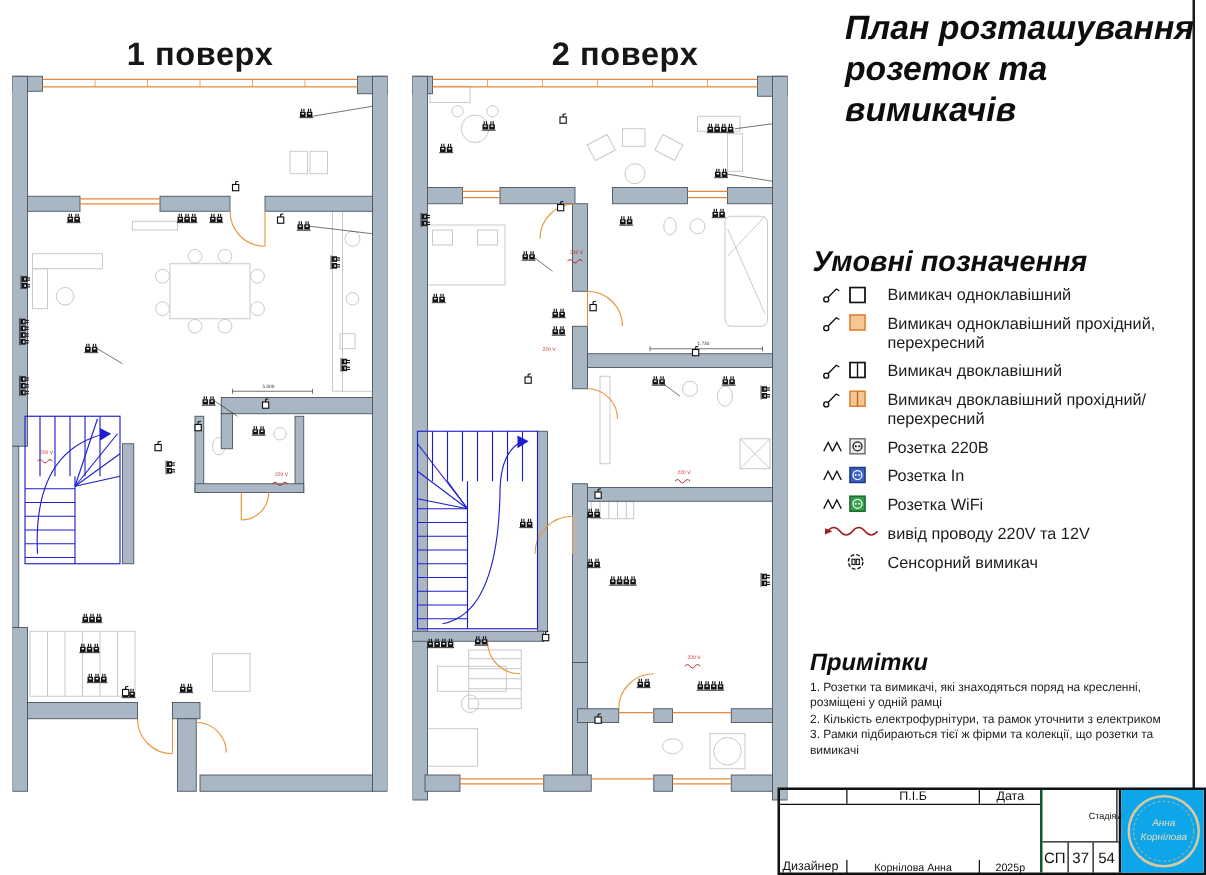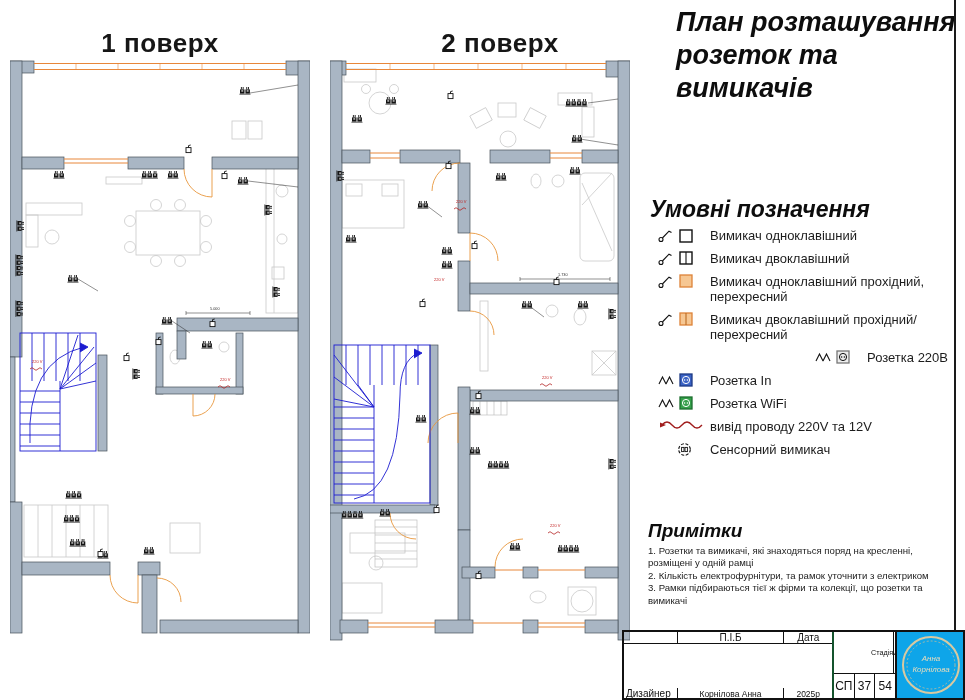--- a/index.html
+++ b/index.html
@@ -431,55 +431,55 @@
       <span class="legend-lbl">Вимикач одноклавішний</span>
     </div>
 
     <div class="legend-row">
       <span class="legend-ico">
         <svg width="16" height="15">
             <circle cx="3" cy="11.5" r="2" fill="none" stroke="#111" stroke-width="1.1"></circle>
             <path d="M4.4,10 L11,3.2 L13.5,4.6" fill="none" stroke="#111" stroke-width="1.1"></path>
           </svg>
         <svg width="14" height="14">
-            <rect x="1" y="1" width="12" height="12" fill="#fff" stroke="#111" stroke-width="1.4"></rect>
-            <line x1="7" y1="1" x2="7" y2="13" stroke="#111" stroke-width="1.1"></line>
-          </svg>
-      </span>
-      <span class="legend-lbl">Вимикач двоклавішний</span>
+            <rect x="1" y="1" width="12" height="12" fill="#f6c793" stroke="#dd8338" stroke-width="1.3"></rect>
+          </svg>
+      </span>
+      <span class="legend-lbl">Вимикач одноклавішний прохідний, перехресний</span>
     </div>
 
     <div class="legend-row">
       <span class="legend-ico">
         <svg width="16" height="15">
             <circle cx="3" cy="11.5" r="2" fill="none" stroke="#111" stroke-width="1.1"></circle>
             <path d="M4.4,10 L11,3.2 L13.5,4.6" fill="none" stroke="#111" stroke-width="1.1"></path>
           </svg>
         <svg width="14" height="14">
-            <rect x="1" y="1" width="12" height="12" fill="#f6c793" stroke="#dd8338" stroke-width="1.3"></rect>
-          </svg>
-      </span>
-      <span class="legend-lbl">Вимикач одноклавішний прохідний, перехресний</span>
+            <rect x="1" y="1" width="12" height="12" fill="#fff" stroke="#111" stroke-width="1.4"></rect>
+            <line x1="7" y1="1" x2="7" y2="13" stroke="#111" stroke-width="1.1"></line>
+          </svg>
+      </span>
+      <span class="legend-lbl">Вимикач двоклавішний</span>
     </div>
 
     <div class="legend-row">
       <span class="legend-ico">
         <svg width="16" height="15">
             <circle cx="3" cy="11.5" r="2" fill="none" stroke="#111" stroke-width="1.1"></circle>
             <path d="M4.4,10 L11,3.2 L13.5,4.6" fill="none" stroke="#111" stroke-width="1.1"></path>
           </svg>
         <svg width="14" height="14">
             <rect x="1" y="1" width="12" height="12" fill="#f6c793" stroke="#dd8338" stroke-width="1.3"></rect>
             <line x1="7" y1="1" x2="7" y2="13" stroke="#b96a22" stroke-width="1.1"></line>
           </svg>
       </span>
       <span class="legend-lbl">Вимикач двоклавішний прохідний/ перехресний</span>
     </div>
 
-    <div class="legend-row" style="margin-top:4px;justify-content:flex-end;">
+    <div class="legend-row" style="margin-top:4px;">
       <span class="legend-ico">
         <svg width="16" height="14">
             <path d="M1,11 L4.5,4 L8,11 M8,11 L11.5,4 L15,11" fill="none" stroke="#111" stroke-width="1.1"></path>
           </svg>
         <svg width="14" height="14">
             <rect x="1" y="1" width="12" height="12" fill="#eee" stroke="#777" stroke-width="1.3"></rect>
             <circle cx="7" cy="7" r="3.6" fill="none" stroke="#111" stroke-width="1"></circle>
             <circle cx="5.6" cy="7" r="0.8" fill="#111"></circle>
             <circle cx="8.4" cy="7" r="0.8" fill="#111"></circle>
           </svg>

